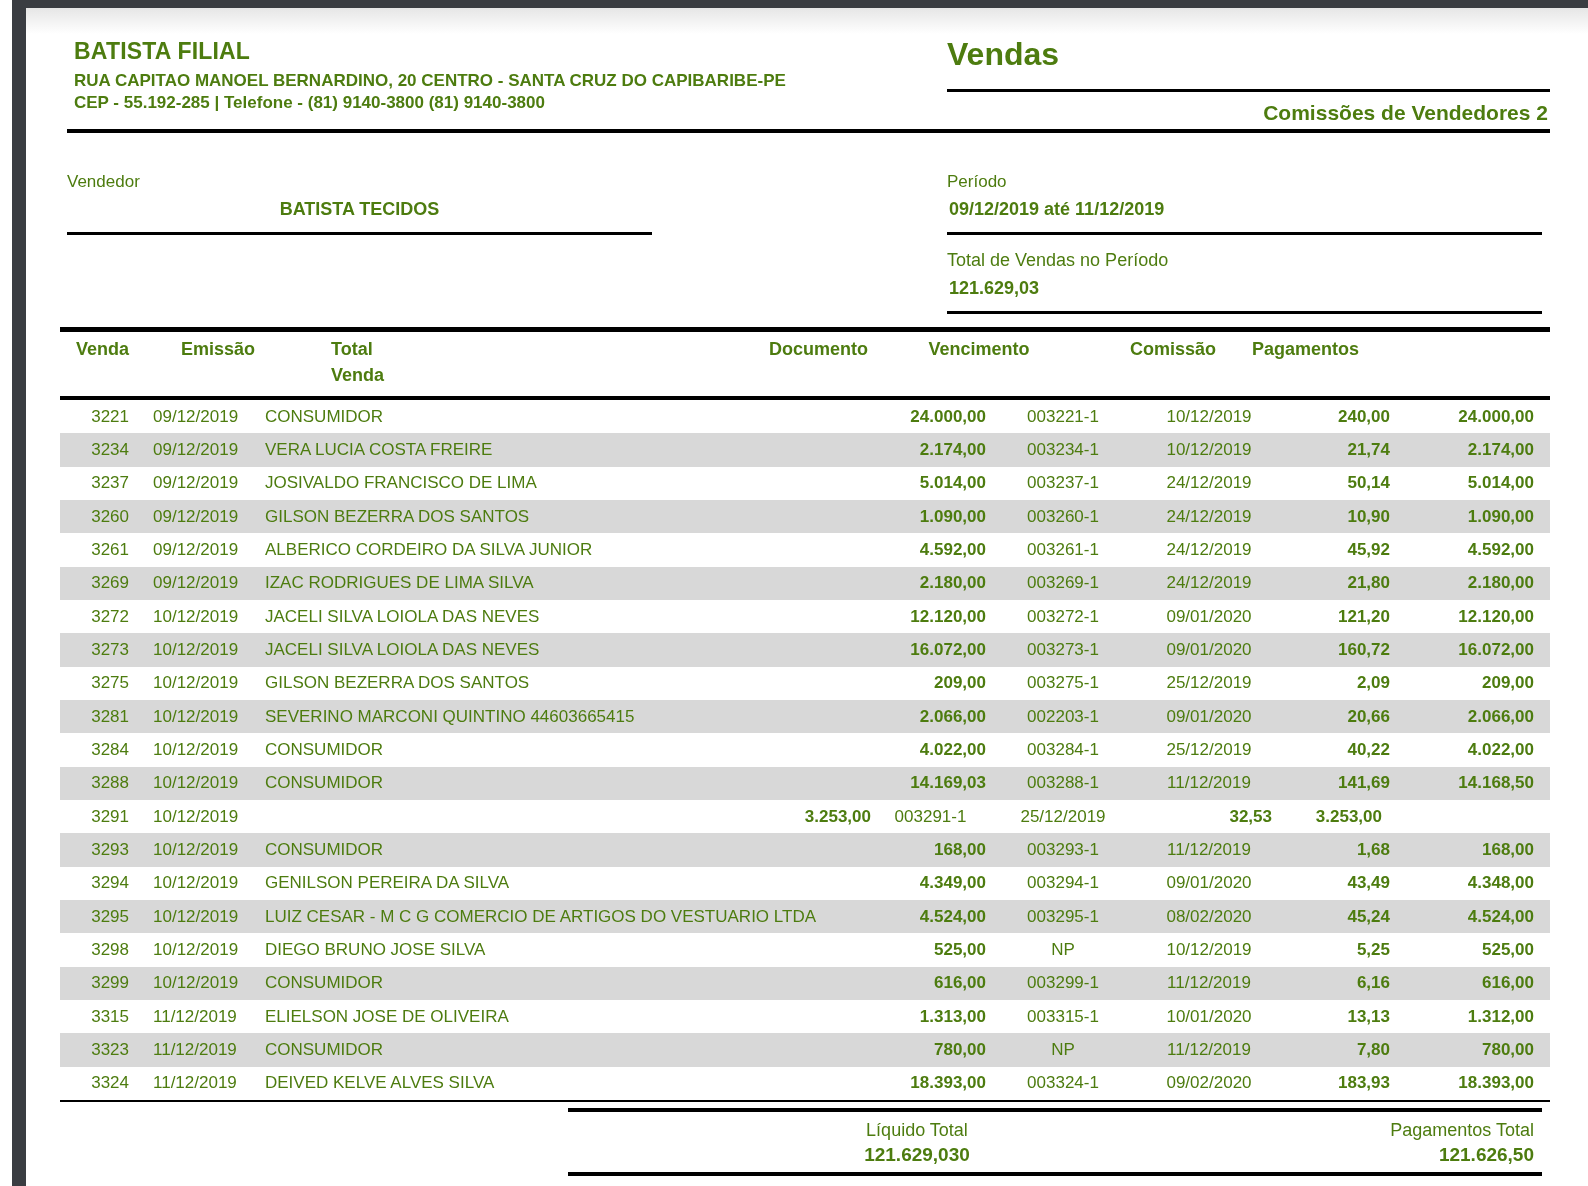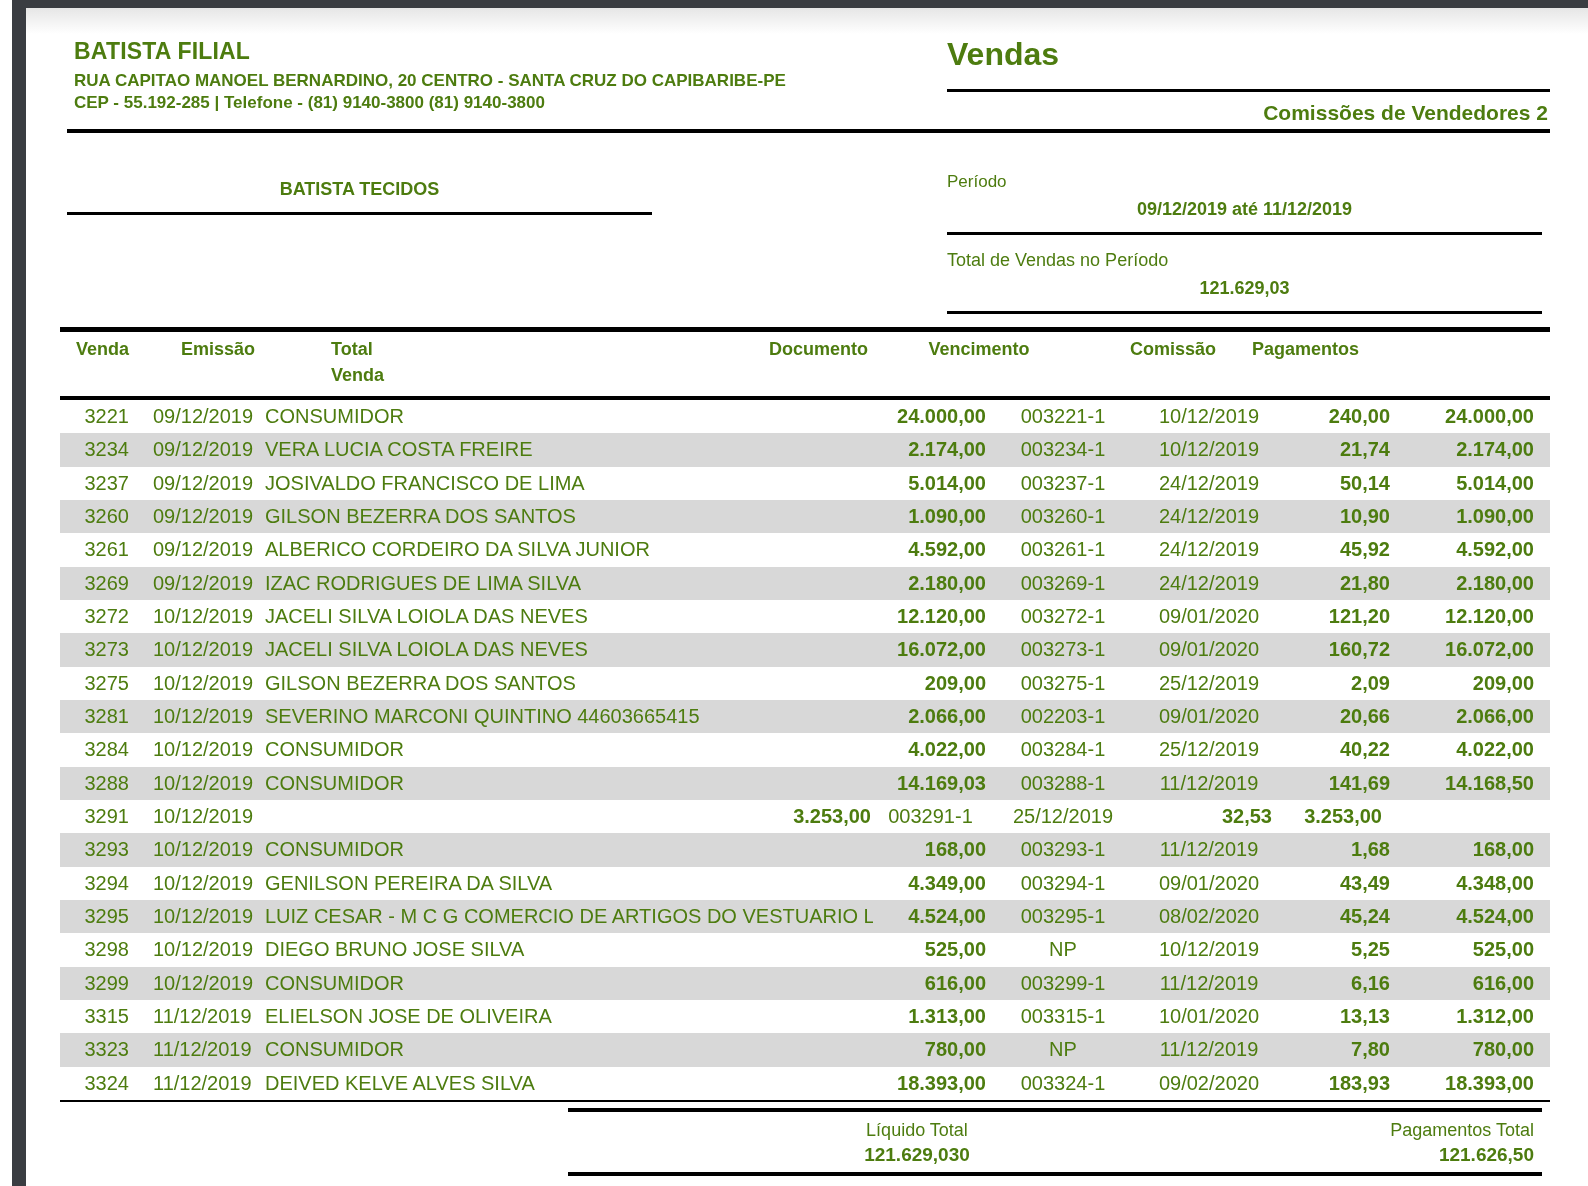--- a/index.html
+++ b/index.html
@@ -34,34 +34,34 @@
   .hr-tabletop { top: 327px; left: 48px; width: 1490px; height: 5px; }
   .hr-tablesep { top: 396px; left: 48px; width: 1490px; height: 4px; }
   .hr-thin     { top: 1100px; left: 48px; width: 1490px; height: 2px; }
 
   
   .filter-left { position: absolute; left: 55px; top: 172px; width: 585px; z-index: 2; }
   .filter-right { position: absolute; left: 935px; top: 172px; width: 595px; z-index: 2; }
   .filter-label { font-size: 17px; font-weight: normal; }
   .filter-value { font-size: 18px; font-weight: bold; border-bottom: 3px solid #000; padding: 7px 2px 12px 2px; }
   .filter-value.center { text-align: center; }
-  .filter-value.right { text-align: center; }
+  .filter-value.right { text-align: left; }
   .total-label { margin-top: 15px; font-size: 18px; }
 
   
   .tbl-grid {
     display: grid;
     grid-template-columns: 77px 118px 1fr 115px 150px 142px 118px 152px;
     gap: 28px;
   }
   .thead { position: absolute; top: 336px; left: 48px; width: 1490px; z-index: 2;
     font-size: 18px; font-weight: bold; line-height: 26px; align-items: start; }
   .tbody { position: absolute; top: 400px; left: 48px; width: 1490px; z-index: 2; }
   .row { display: grid; grid-template-columns: 77px 118px 1fr 115px 150px 142px 118px 152px;
-    height: 33.33px; align-items: center; font-size: 20px; }
+    height: 33.33px; align-items: center; font-size: 17px; }
   .row.alt { background: var(--row-alt, #d8d8d8); }
   .c-venda { text-align: right; padding-right: 8px; }
   .c-emissao { padding-left: 16px; }
   .c-cliente { padding-left: 10px; white-space: nowrap; overflow: hidden; }
   .c-total { text-align: right; padding-right: 2px; font-weight: bold; }
   .c-doc { text-align: center; }
   .c-venc { text-align: center; }
   .c-com { text-align: right; padding-right: 8px; font-weight: bold; }
   .c-pag { text-align: right; padding-right: 16px; font-weight: bold; }
   .thead .c-total, .thead .c-com, .thead .c-pag { font-weight: bold; }
@@ -92,20 +92,21 @@
 
   <div class="title-block">
     <div class="report-title">Vendas</div>
     <div class="title-rule"></div>
     <div class="report-subtitle">Comissões de Vendedores 2</div>
   </div>
 
   <div class="hr hr-header"></div>
 
   <div class="filter-left">
+    <div class="filter-label">Vendedor</div>
     <div class="filter-value center">BATISTA TECIDOS</div>
   </div>
 
   <div class="filter-right">
     <div class="filter-label">Período</div>
     <div class="filter-value right">09/12/2019 até 11/12/2019</div>
     <div class="filter-label total-label">Total de Vendas no Período</div>
     <div class="filter-value right">121.629,03</div>
   </div>
 

